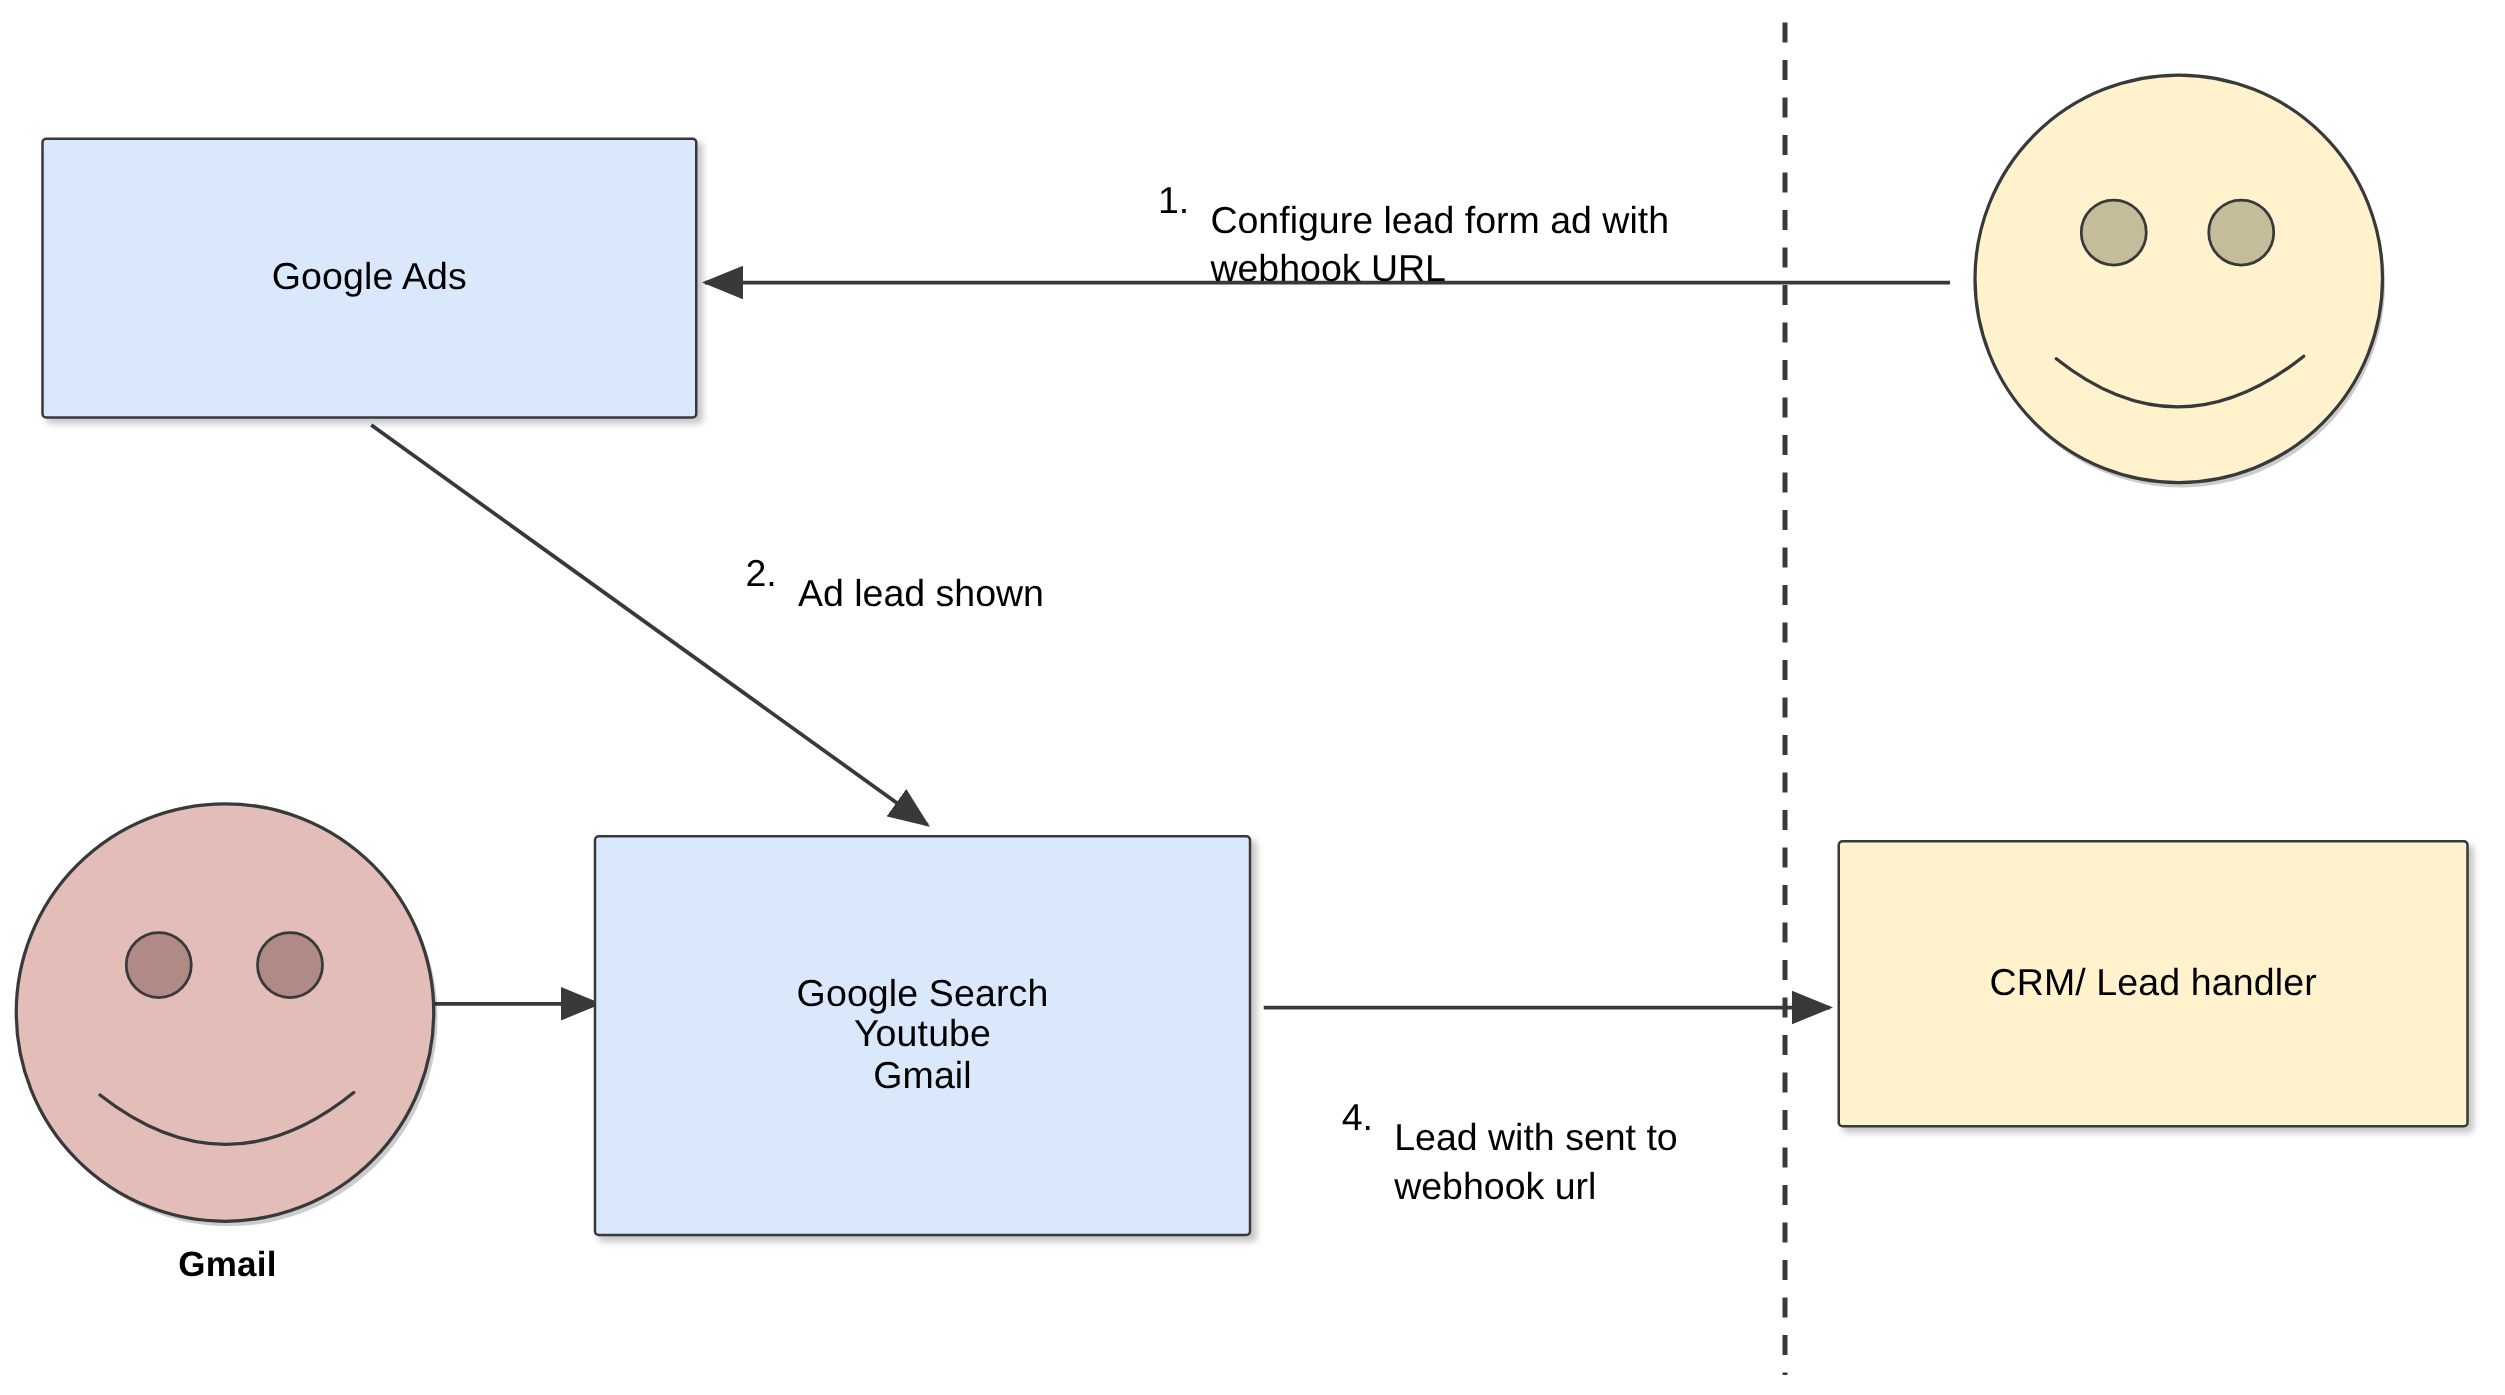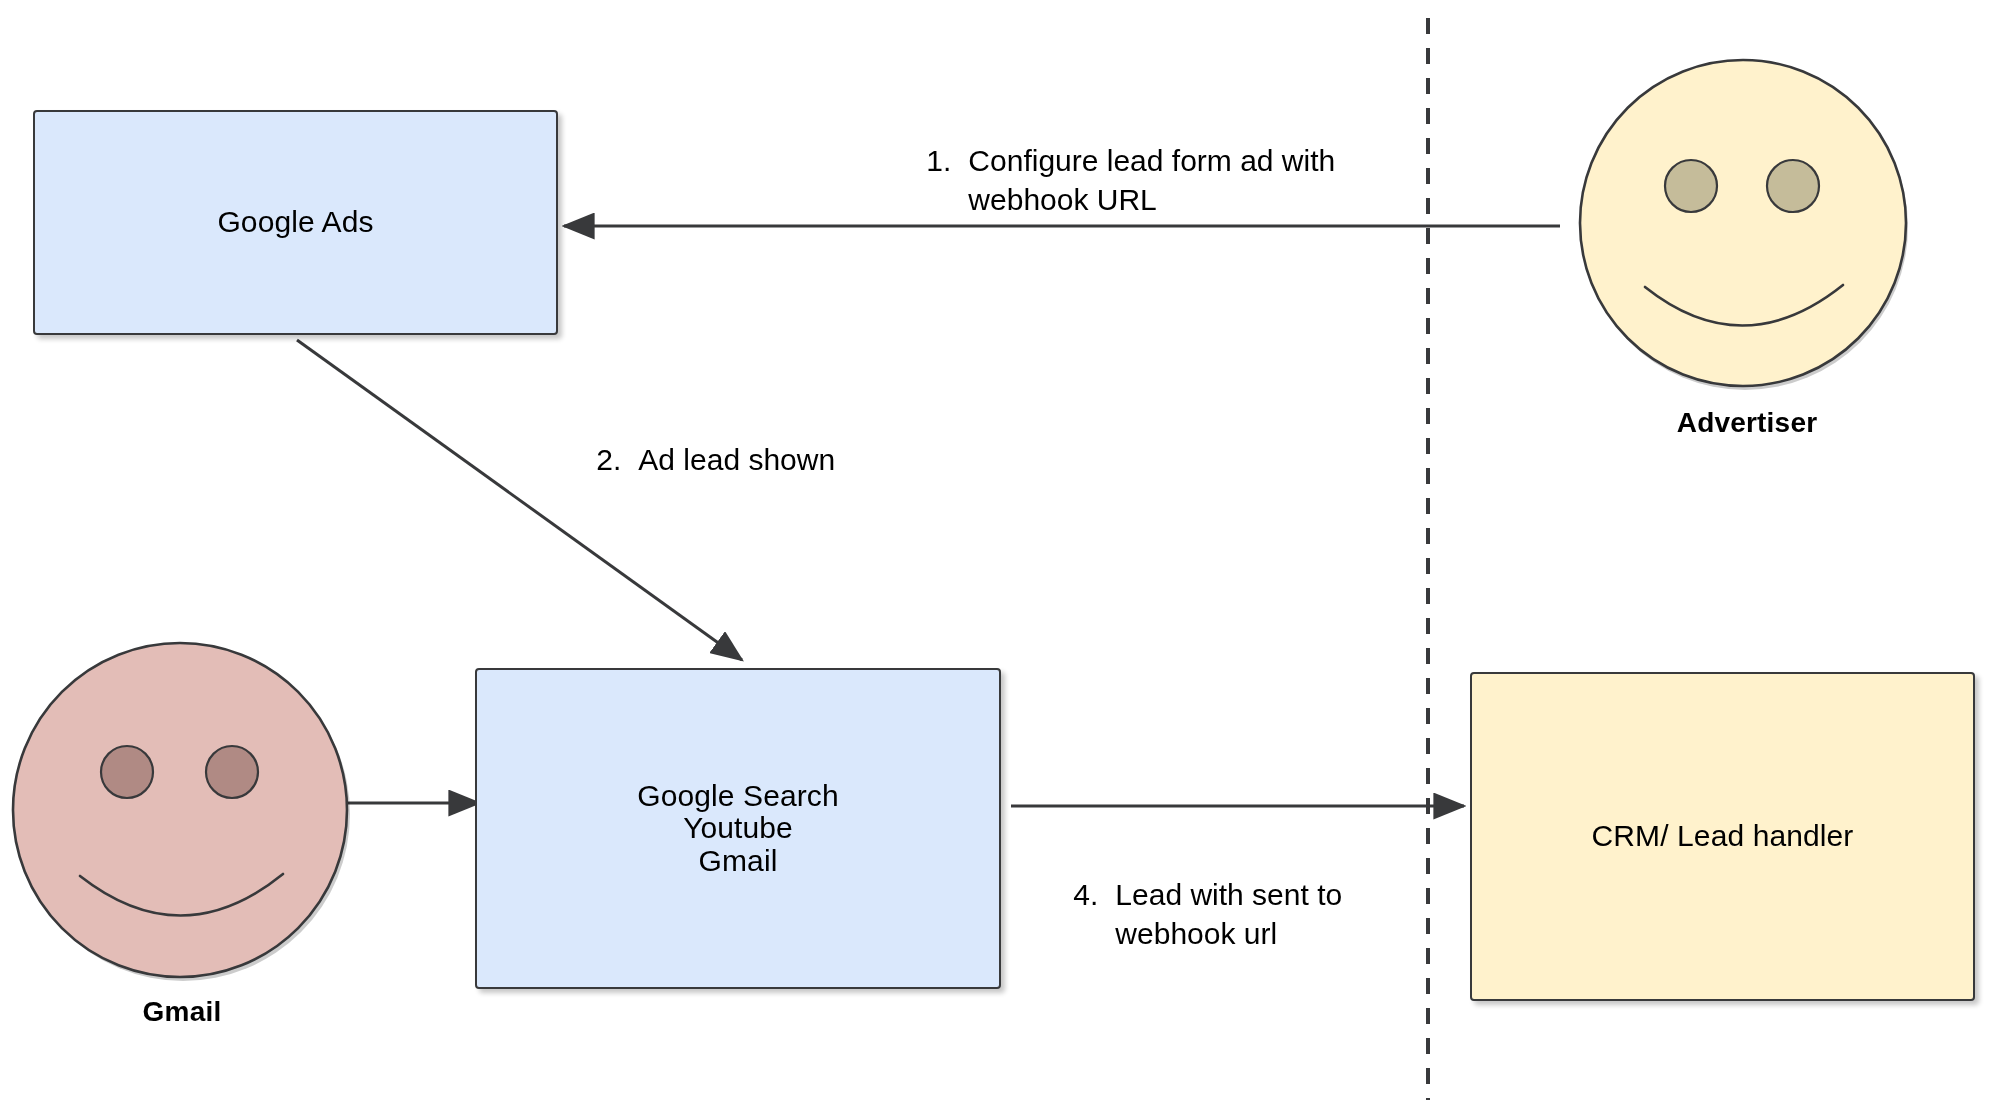--- a/index.html
+++ b/index.html
@@ -52,21 +52,21 @@
   #box-google-ads {
     left: 33px;  top: 110px;
     width: 525px; height: 225px;
   }
   #box-google-properties {
     left: 475px; top: 668px;
     width: 526px; height: 321px;
   }
   #box-crm {
     left: 1470px; top: 672px;
-    width: 505px; height: 329px;
+    width: 505px; height: 230px;
   }
 
   
   .actor {
     position: absolute;
   }
   .actor-name {
     position: absolute;
     width: 100%;
     text-align: center;
@@ -90,20 +90,21 @@
     color: #000000;
     white-space: pre;
   }
   .edge-label .num {
     display: inline-block;
     width: 42px;
   }
   .edge-label .txt {
     display: inline-block;
     vertical-align: top;
+    margin-top: 16px;
   }
   #label-step-1 { left: 893px; top: 104px; }
   #label-step-2 { left: 563px; top: 403px; }
   #label-step-3 { left: 243px; top: 593px; }
   #label-step-4 { left: 1040px; top: 838px; }
 </style>
 </head>
 <body>
 
 <div id="canvas">
@@ -144,21 +145,20 @@
   </div>
 
   <div id="actor-advertiser" class="actor">
     <svg class="face-svg" width="338" height="338" viewBox="0 0 338 338">
       <ellipse cx="167" cy="172" rx="163" ry="163" fill="rgba(0,0,0,0.20)"></ellipse>
       <ellipse cx="165" cy="168" rx="163" ry="163" fill="#fff2cc" stroke="#38393b" stroke-width="2.6"></ellipse>
       <circle cx="113" cy="131" rx="26" r="26" fill="#c5bc9a" stroke="#38393b" stroke-width="2.2"></circle>
       <circle cx="215" cy="131" r="26" fill="#c5bc9a" stroke="#38393b" stroke-width="2.2"></circle>
       <path d="M 67 232 Q 165 310 265 230" fill="none" stroke="#38393b" stroke-width="2.6" stroke-linecap="round"></path>
     </svg>
-    <div class="actor-name">Advertiser</div>
   </div>
 
   <div id="actor-user" class="actor">
     <svg class="face-svg" width="344" height="344" viewBox="0 0 344 344">
       <ellipse cx="173" cy="176" rx="167" ry="167" fill="rgba(0,0,0,0.20)"></ellipse>
       <ellipse cx="170" cy="172" rx="167" ry="167" fill="#e3bdb7" stroke="#38393b" stroke-width="2.6"></ellipse>
       <circle cx="117" cy="134" r="26" fill="#b08a84" stroke="#38393b" stroke-width="2.2"></circle>
       <circle cx="222" cy="134" r="26" fill="#b08a84" stroke="#38393b" stroke-width="2.2"></circle>
       <path d="M 70 238 Q 172 318 273 236" fill="none" stroke="#38393b" stroke-width="2.6" stroke-linecap="round"></path>
     </svg>

